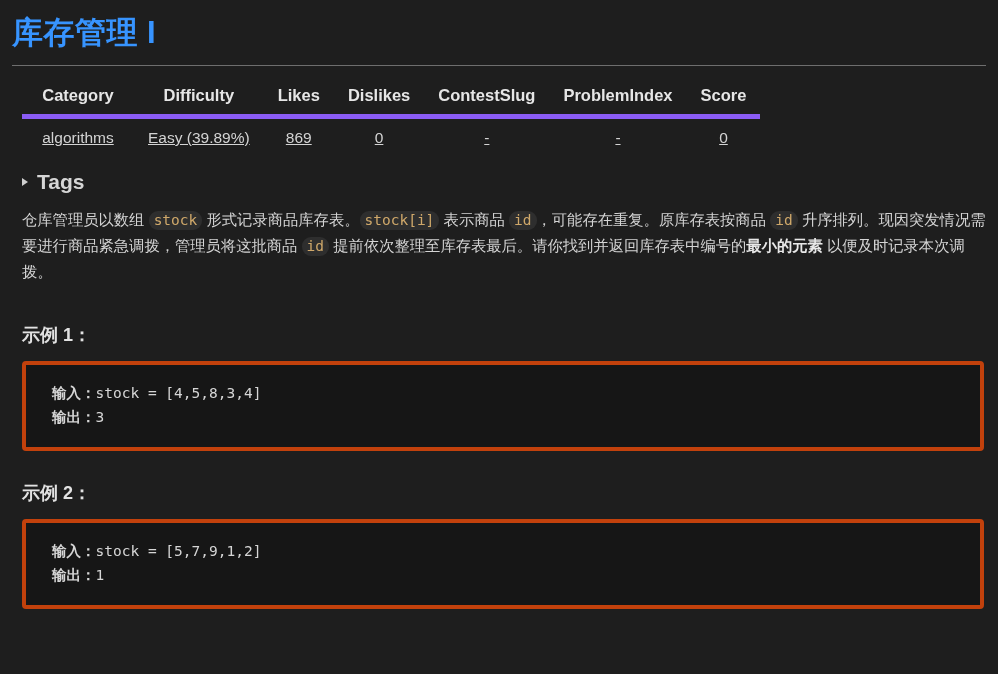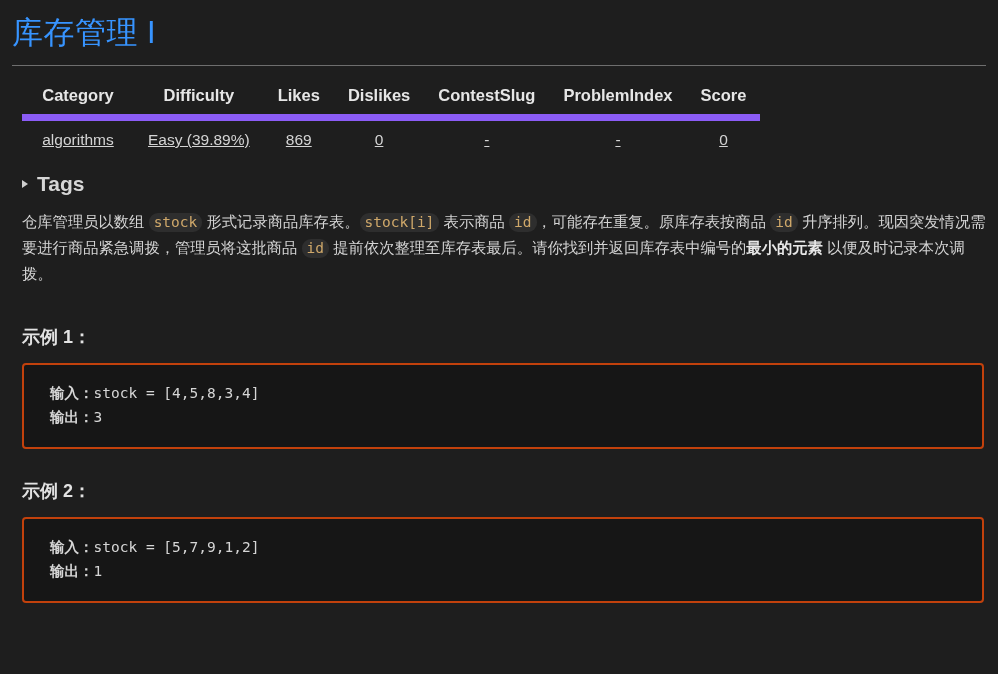--- a/index.html
+++ b/index.html
@@ -18,21 +18,21 @@
   .page {
     padding: 10px 12px 0 12px;
     box-sizing: border-box;
     width: 998px;
   }
 
   
   .title {
     color: #3794ff;
     font-size: 31px;
-    font-weight: normal;
+    font-weight: bold;
     line-height: 1.25;
     margin: 4px 0 0 0;
     letter-spacing: 0.5px;
   }
   .title-rule {
     border: 0;
     border-top: 1px solid #6e6e6e;
     margin: 12px 0 0 0;
     width: 974px;
   }
@@ -43,21 +43,21 @@
     margin-top: 16px;
     margin-left: 10px;
     table-layout: fixed;
   }
   .meta-table th {
     font-size: 16.5px;
     font-weight: bold;
     color: #e6e6e6;
     padding: 4px 14px 9px 14px;
     text-align: center;
-    border-bottom: 7px solid #8b5cf6;
+    border-bottom: 5px solid #8b5cf6;
     white-space: nowrap;
   }
   .meta-table td {
     font-size: 15.5px;
     font-weight: normal;
     color: #d4d4d4;
     padding: 10px 14px 8px 14px;
     text-align: center;
     white-space: nowrap;
     text-decoration: underline;
@@ -117,21 +117,21 @@
     font-weight: bold;
     color: #e2e2e2;
   }
   .example-title.second { margin-top: 30px; }
 
   pre.codeblock {
     margin: 14px 0 0 10px;
     width: 962px;
     box-sizing: border-box;
     background: #161616;
-    border: 2px solid #c2410c;
+    border: 4px solid #c2410c;
     border-radius: 4px;
     padding: 16px 0 18px 26px;
     font-family: "DejaVu Sans Mono", "Liberation Mono", monospace;
     font-size: 14.5px;
     line-height: 24px;
     color: #d6d6d6;
     white-space: pre;
     overflow: hidden;
   }
   pre.codeblock .cjk { font-weight: bold; }

